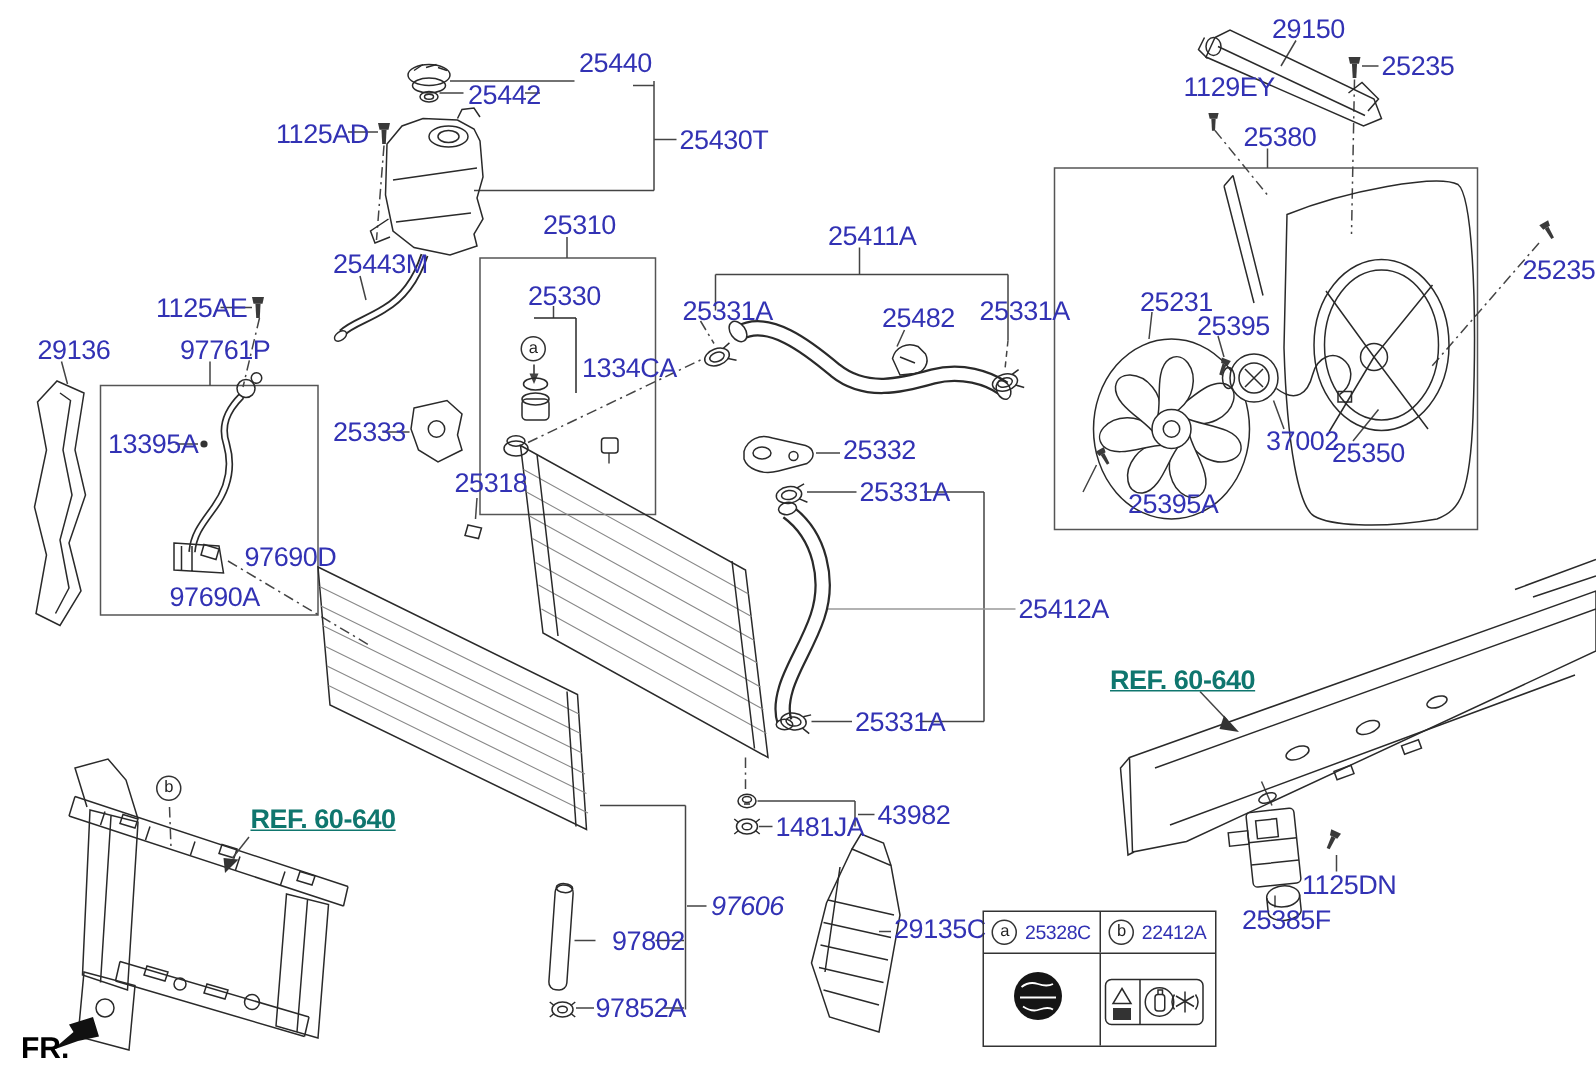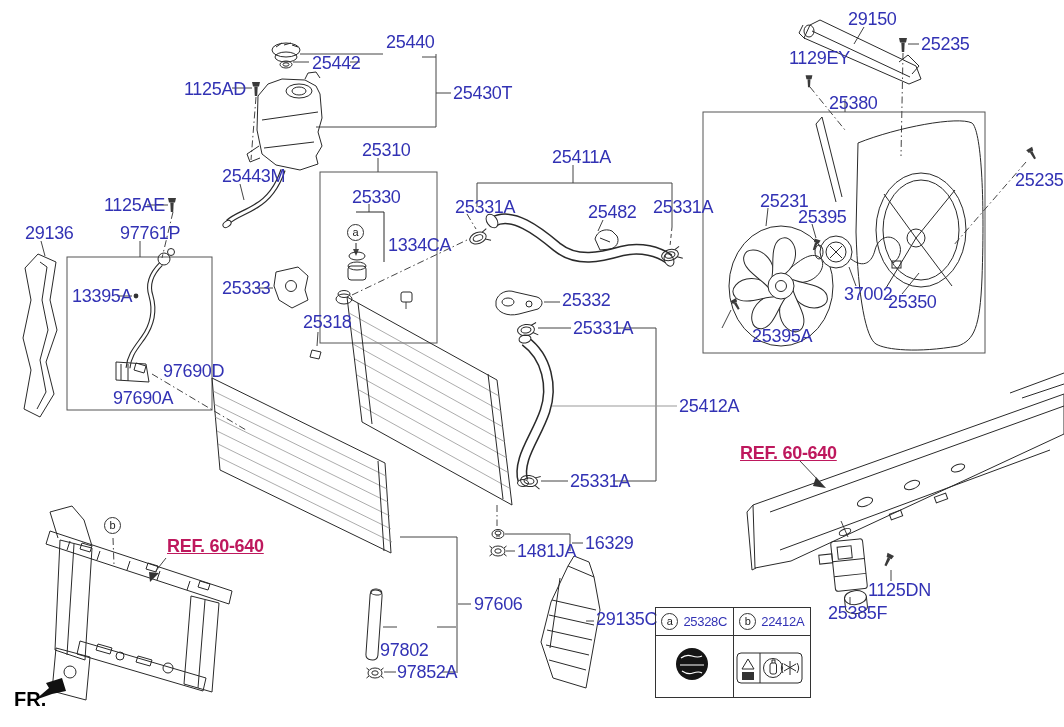--- a/index.html
+++ b/index.html
@@ -2,21 +2,21 @@
 <html><head>
 <meta charset="utf-8">
 <style>
   html,body{margin:0;padding:0;background:#fff;}
   .stage{position:relative;width:1064px;height:727px;background:#ffffff;overflow:hidden;
          font-family:"Liberation Sans",sans-serif;}
   svg.art{position:absolute;left:0;top:0;}
   #labels{position:absolute;left:0;top:0;width:100%;height:100%;}
   .lbl{position:absolute;color:#3232b4;font-size:18px;line-height:14px;letter-spacing:-0.3px;
        white-space:nowrap;}
-  .lbl.mag{color:#be185d;font-weight:bold;text-decoration:underline;}
+  .lbl.mag{color:#0f766e;font-weight:bold;text-decoration:underline;}
   .lbl.fr{color:#000;font-weight:bold;font-size:20px;letter-spacing:0;}
   .lbl.circ{color:#222;border:1.4px solid #333;border-radius:50%;width:15px;height:15px;
        text-align:center;font-size:11px;line-height:15px;letter-spacing:0;background:#fff;}
   .legend{position:absolute;left:655px;top:607px;width:154px;height:89px;border:1.5px solid #333;
        display:flex;flex-direction:column;}
   .legend .hdr{display:flex;height:27px;border-bottom:1.5px solid #333;}
   .legend .bodyrow{display:flex;flex:1;}
   .legend .cell{flex:1;display:flex;align-items:center;justify-content:center;gap:5px;}
   .legend .hdr .cell:first-child,.legend .bodyrow .cell:first-child{border-right:1.5px solid #333;}
   .legend .code{color:#3232b4;font-size:13px;letter-spacing:-0.3px;}
@@ -319,29 +319,29 @@
       <span class="lbl" style="left: 388px; top: 238px;">1334CA</span>
       <span class="lbl" style="left: 455px; top: 200px;">25331A</span>
       <span class="lbl" style="left: 552px; top: 150px;">25411A</span>
       <span class="lbl" style="left: 588px; top: 205px; text-align: center;">25482</span>
       <span class="lbl" style="left: 653px; top: 200px;">25331A</span>
       <span class="lbl" style="left: 562px; top: 293px;">25332</span>
       <span class="lbl" style="left: 573px; top: 321px;">25331A</span>
       <span class="lbl" style="left: 679px; top: 399px;">25412A</span>
       <span class="lbl" style="left: 570px; top: 474px;">25331A</span>
       <span class="lbl" style="left: 517px; top: 544px;">1481JA</span>
-      <span class="lbl" style="left: 585px; top: 536px;">16329</span>
-      <span class="lbl" style="left: 474px; top: 597px;">97606</span>
-      <span class="lbl" style="left: 380px; top: 620px; margin-top: 23px;">97802</span>
+      <span class="lbl" style="left: 585px; top: 536px;">43982</span>
+      <span class="lbl" style="left: 474px; top: 597px; font-style: italic;">97606</span>
+      <span class="lbl" style="left: 408px; top: 620px;">97802</span>
       <span class="lbl" style="left: 397px; top: 665px;">97852A</span>
       <span class="lbl" style="left: 596px; top: 612px;">29135C</span>
       <span class="lbl" style="left: 848px; top: 12px;">29150</span>
       <span class="lbl" style="left: 921px; top: 37px;">25235</span>
       <span class="lbl" style="left: 789px; top: 51px;">1129EY</span>
-      <span class="lbl" style="left: 829px; top: 84px; margin-top: 12px;">25380</span>
+      <span class="lbl" style="left: 829px; top: 84px;">25380</span>
       <span class="lbl" style="left: 760px; top: 194px;">25231</span>
       <span class="lbl" style="left: 798px; top: 210px;">25395</span>
       <span class="lbl" style="left: 844px; top: 287px;">37002</span>
       <span class="lbl" style="left: 888px; top: 295px; text-align: right;">25350</span>
       <span class="lbl" style="left: 1015px; top: 173px;">25235</span>
       <span class="lbl" style="left: 712px; top: 329px; margin-left: 40px;">25395A</span>
       <span class="lbl" style="left: 868px; top: 583px;">1125DN</span>
       <span class="lbl" style="left: 828px; top: 606px;">25385F</span>
       <span class="lbl mag" style="left: 167px; top: 539px;">REF. 60-640</span>
       <span class="lbl mag" style="left: 740px; top: 446px;">REF. 60-640</span>

